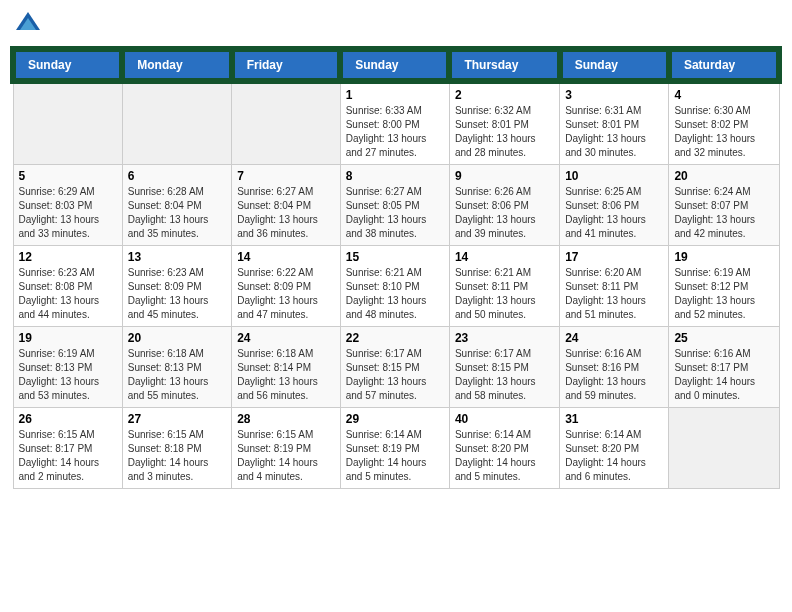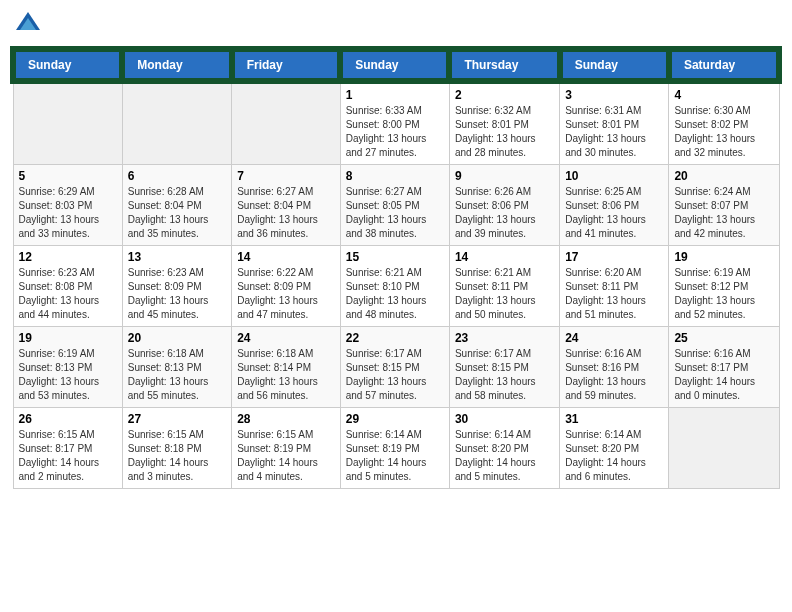--- a/index.html
+++ b/index.html
@@ -241,21 +241,21 @@
         </td>
         <td>
           <span class="day-num">28</span>
           <div class="day-info">Sunrise: 6:15 AM<br>Sunset: 8:19 PM<br>Daylight: 14 hours and 4 minutes.</div>
         </td>
         <td>
           <span class="day-num">29</span>
           <div class="day-info">Sunrise: 6:14 AM<br>Sunset: 8:19 PM<br>Daylight: 14 hours and 5 minutes.</div>
         </td>
         <td>
-          <span class="day-num">30</span>
+          <span class="day-num">40</span>
           <div class="day-info">Sunrise: 6:14 AM<br>Sunset: 8:20 PM<br>Daylight: 14 hours and 5 minutes.</div>
         </td>
         <td>
           <span class="day-num">31</span>
           <div class="day-info">Sunrise: 6:14 AM<br>Sunset: 8:20 PM<br>Daylight: 14 hours and 6 minutes.</div>
         </td>
         <td class="empty-cell"></td>
       </tr>
     </tbody>
 </table>

